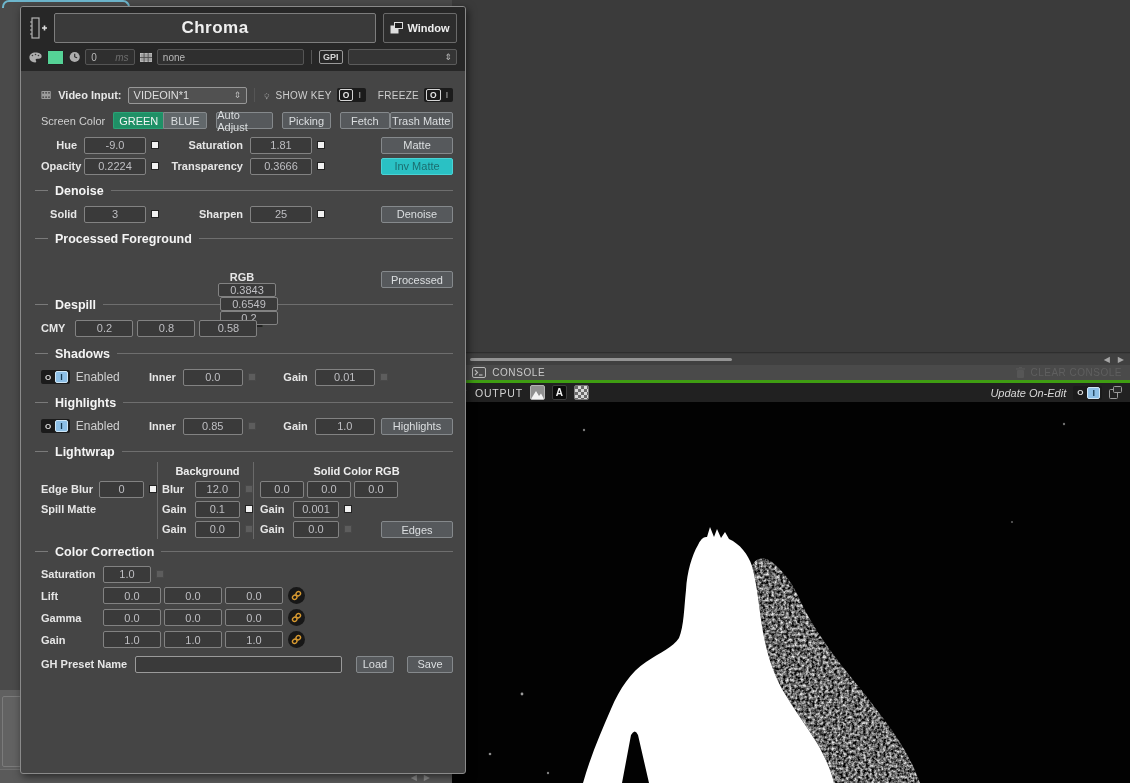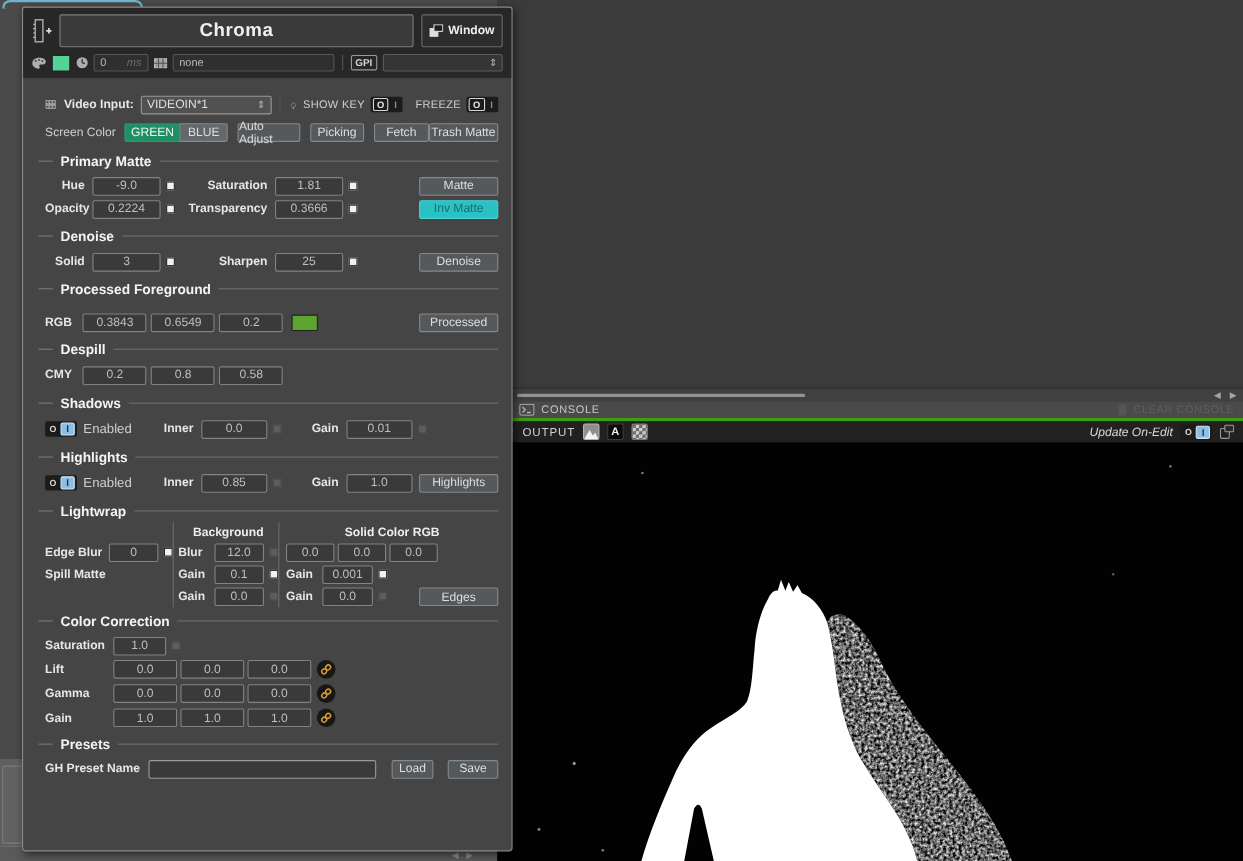--- a/index.html
+++ b/index.html
@@ -323,25 +323,20 @@
       <div class="seg">
         <div class="pbtn btn-green" style="width:50px;">GREEN</div>
         <div class="pbtn" style="width:44px;background:#62686b;">BLUE</div>
       </div>
       <div class="pbtn" style="width:64px;margin-left:9px;">Auto Adjust</div>
       <div class="pbtn" style="width:56px;margin-left:9px;">Picking</div>
       <div class="pbtn" style="width:56px;margin-left:9px;">Fetch</div>
       <div class="pbtn" style="width:72px;margin-left:auto;">Trash Matte</div>
     </div>
 
-    <div class="sec" style="margin-top:9px;">
-      <span class="sec-dash"></span>
-        <span class="sec-t">Primary Matte</span>
-        <span class="sec-line"></span>
-    </div>
     <div class="row" style="margin-top:6px;">
       <span class="lbl tr" style="width:36px;margin-right:7px;">Hue</span>
       <div class="field w62">-9.0</div>
       <span class="cb on"></span>
       <span class="lbl tr" style="width:84px;margin-right:7px;">Saturation</span>
       <div class="field w62">1.81</div>
       <span class="cb on"></span>
       <div class="pbtn btn-right">Matte</div>
     </div>
 
@@ -368,21 +363,21 @@
       <div class="field w62">25</div>
       <span class="cb on"></span>
       <div class="pbtn btn-right">Denoise</div>
     </div>
 
     <div class="sec" style="margin-top:8px;">
       <span class="sec-dash"></span>
         <span class="sec-t">Processed Foreground</span>
         <span class="sec-line"></span>
     </div>
-    <div class="row" style="margin-top:14px;">
+    <div class="row" style="margin-top:25px;flex-direction:column;">
       <span class="lbl" style="margin-right:10px;">RGB</span>
       <div class="field w58">0.3843</div>
       <div class="field w58" style="margin-left:4px;">0.6549</div>
       <div class="field w58" style="margin-left:4px;">0.2</div>
       <div class="swatch" style="background:#5ba430;margin-left:8px;width:24px;height:15px;"></div>
       <div class="pbtn btn-right">Processed</div>
     </div>
 
     <div class="sec" style="margin-top:8px;">
       <span class="sec-dash"></span>
@@ -538,25 +533,20 @@
       <span class="link-ic">
         <svg width="11" height="11" viewBox="0 0 11 11">
           <g stroke="#d89a30" stroke-width="1.4" fill="none" transform="rotate(-45 5.5 5.5)">
             <rect x="0.7" y="3.5" width="4.6" height="4" rx="2"></rect>
             <rect x="5.7" y="3.5" width="4.6" height="4" rx="2"></rect>
           </g>
         </svg>
       </span>
     </div>
 
-    <div class="sec" style="margin-top:7px;">
-      <span class="sec-dash"></span>
-        <span class="sec-t">Presets</span>
-        <span class="sec-line"></span>
-    </div>
     <div class="row" style="margin-top:6px;">
       <span class="lbl" style="margin-right:8px;">GH Preset Name</span>
       <input class="preset-input" value="" style="">
       <div class="pbtn" style="width:38px;margin-left:14px;">Load</div>
       <div class="pbtn" style="width:46px;margin-left:13px;">Save</div>
     </div>
 
   </div>
 </div>
 

